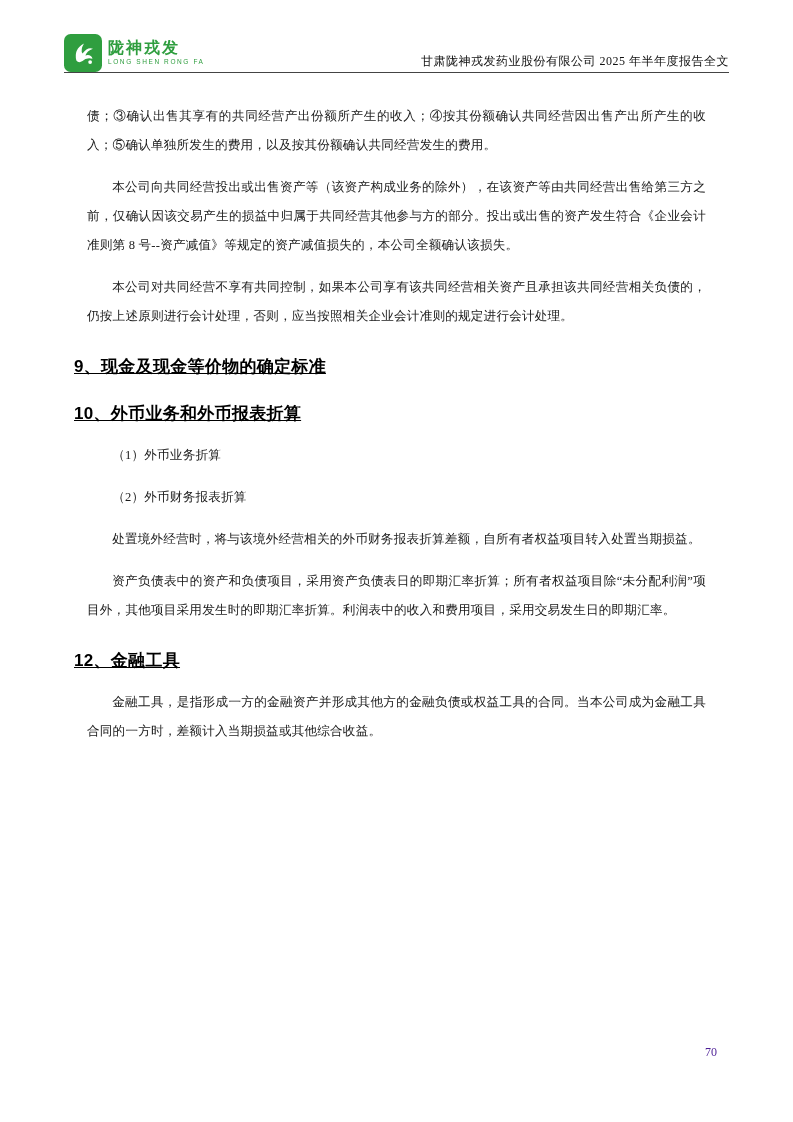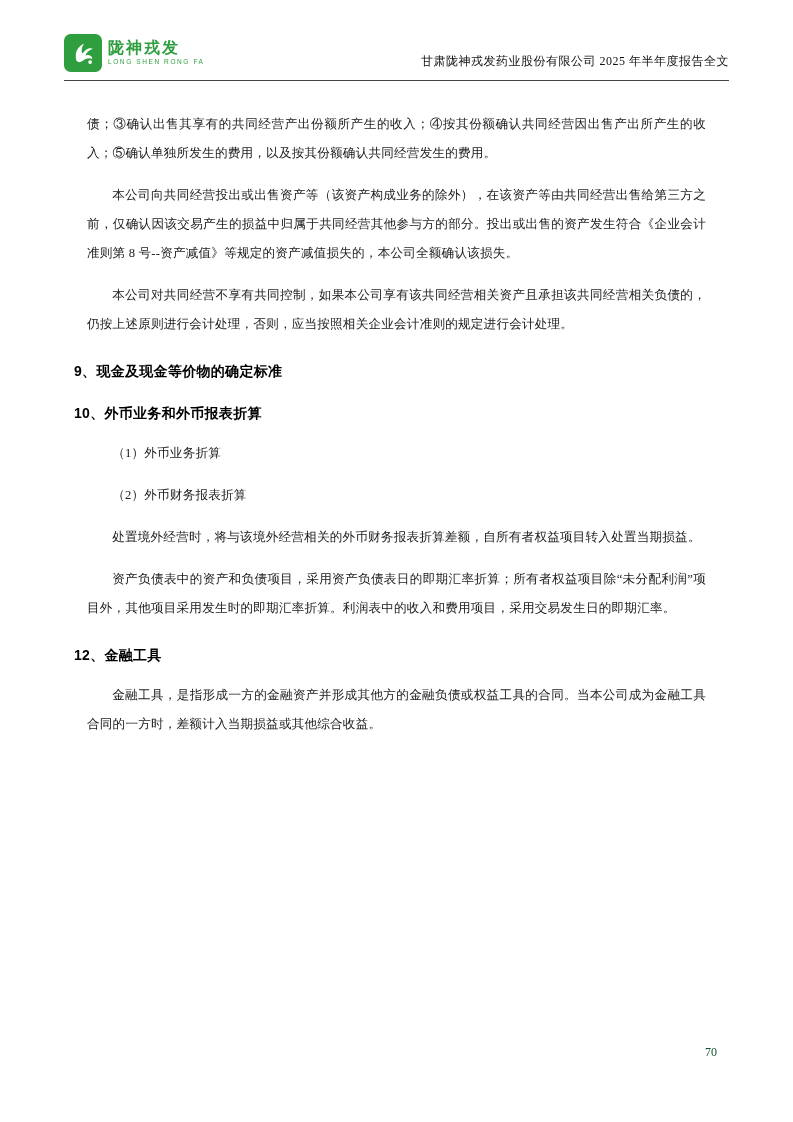--- a/index.html
+++ b/index.html
@@ -12,21 +12,20 @@
     padding:34px 64px 0 64px;
     font-family:"Liberation Serif","DejaVu Serif",serif;
     color:#1a1a1a;
     overflow:hidden;
   }
   
   .hdr{
     display:flex;
     align-items:center;
     justify-content:space-between;
-    padding-bottom:8px;
     border-bottom:1px solid #444;
     gap:32px;
   }
   .logo{display:flex;align-items:center;gap:6px;}
   .logo-icon{display:block;line-height:0;}
   .logo-text{display:flex;flex-direction:column;line-height:1;}
   .logo-cn{
     font-family:"Liberation Sans","DejaVu Sans",sans-serif;
     font-weight:bold;font-size:16px;color:#2f9e3f;letter-spacing:2px;
   }
@@ -46,33 +45,34 @@
   .doc-body p.paragraph{
     margin:13px;
     line-height:29px;
     text-align:justify;
     text-indent:2em;
     letter-spacing:.2px;
   }
   .doc-body p.paragraph.no-indent{text-indent:0;}
   .doc-body h2.heading{
     font-family:"Liberation Sans","DejaVu Sans",sans-serif;
-    font-size:14px;
+    font-size:17px;
     font-weight:bold;
     margin:24px 0 16px 0;
     letter-spacing:.3px;
     color:#000;
+    text-decoration:underline;
   }
   
   .page-num{
     position:absolute;
     right:76px;
     bottom:62px;
     font-size:12px;
-    color:#14532d;
+    color:#4c1d95;
   }
 </style>
 </head>
 <body>
 
 <div class="page">
 
   <header class="hdr">
     <div class="logo">
       <span class="logo-icon">

